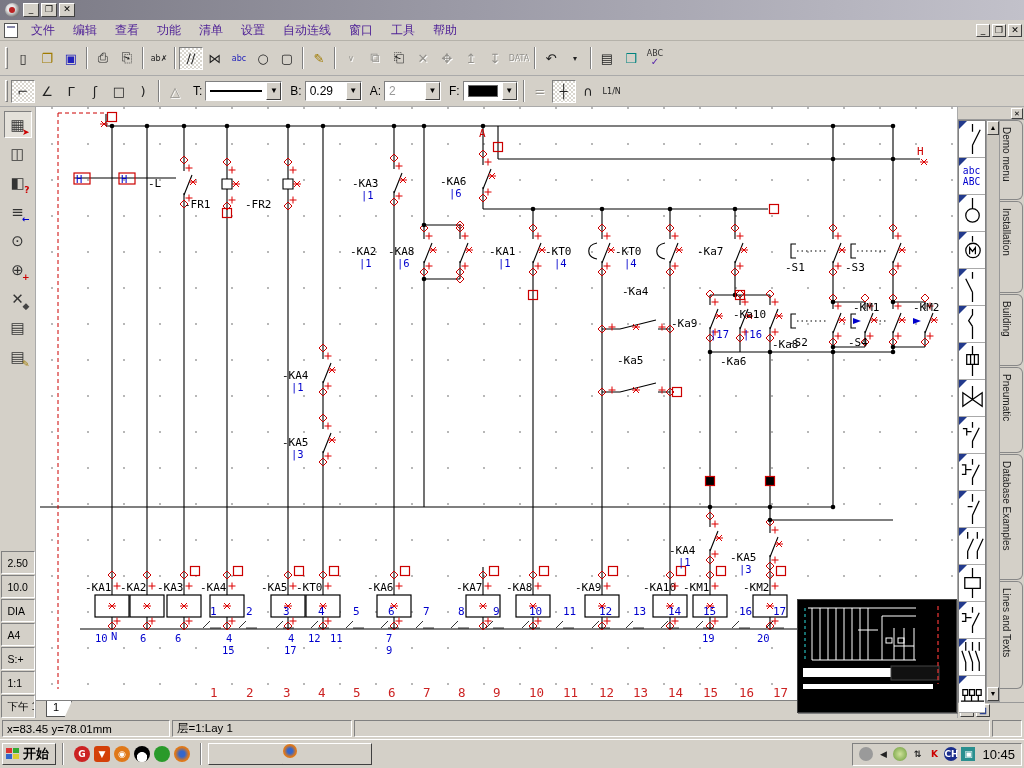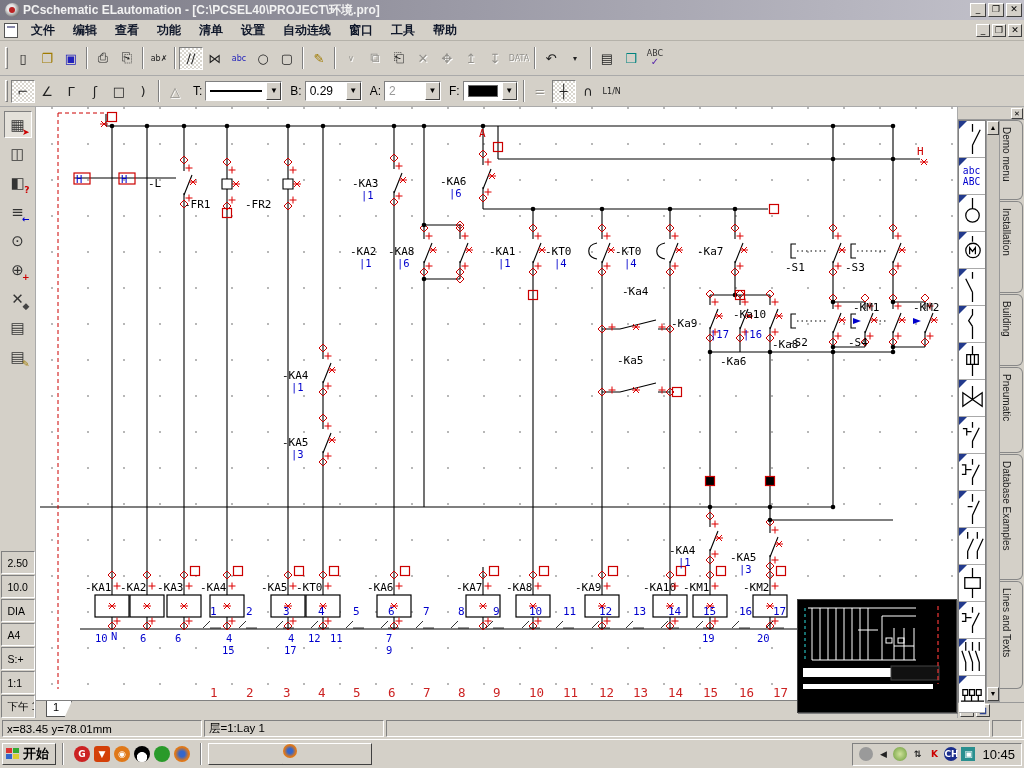--- a/index.html
+++ b/index.html
@@ -13,21 +13,21 @@
   .titlebar .appicon{width:15px;height:14px;margin:0 3px;background:radial-gradient(circle at 40% 40%,#e8e8e8 30%,#777 70%);border-radius:50%;position:relative;}
   .titlebar .appicon:after{content:"";position:absolute;left:4px;top:4px;width:6px;height:6px;background:#b22;border-radius:50%;}
   .titletext{color:#f2f2f2;font-weight:bold;font-size:12px;white-space:nowrap;overflow:hidden;flex:1;}
   .winbtns{display:flex;gap:2px;}
   .winbtn{width:16px;height:14px;background:#d4d0c8;border:1px solid;border-color:#fff #404040 #404040 #fff;
     font-size:9px;line-height:11px;text-align:center;font-family:"DejaVu Sans",sans-serif;}
   
   .menubar{height:21px;background:#d4d0c8;display:flex;align-items:center;border-bottom:1px solid #b5b2aa;flex:0 0 auto;}
   .mdiicon{width:14px;height:15px;border:1px solid #555;background:#fff;margin:0 4px;position:relative;}
   .mdiicon:after{content:"";position:absolute;top:2px;left:2px;right:2px;height:2px;background:#88a;}
-  .menuitem{padding:2px 9px;color:#0f172a;white-space:nowrap;font-weight:bold;}
+  .menuitem{padding:2px 9px;color:#4c1d95;white-space:nowrap;}
   .menubar .winbtns{margin-left:auto;margin-right:2px;}
   .menubar .winbtn{width:14px;height:13px;}
   
   .toolbar{background:#d4d0c8;display:flex;align-items:center;padding:2px 2px;border-bottom:1px solid #aaa;flex:0 0 auto;}
   .toolbar1{height:35px;}
   .toolbar2{height:31px;}
   .grip{width:3px;height:22px;border:1px solid;border-color:#fff #808080 #808080 #fff;margin:0 3px;}
   .tsep{width:2px;height:22px;border-left:1px solid #808080;border-right:1px solid #fff;margin:0 3px;}
   .tbtn{width:24px;height:23px;display:flex;align-items:center;justify-content:center;
     font-family:"DejaVu Sans",sans-serif;font-size:13px;color:#222;background:transparent;border:1px solid transparent;position:relative;}
@@ -89,21 +89,21 @@
   .palScroll .track{flex:1;}
   .palTabs{width:23px;display:flex;flex-direction:column;}
   .ptabv{writing-mode:vertical-lr;font-size:10px;color:#222;background:#d4d0c8;
     border:1px solid #888;border-left:none;border-radius:0 6px 6px 0;padding:6px 1px;margin-bottom:1px;flex:0 0 auto;white-space:nowrap;overflow:hidden;}
   .palBottom{height:16px;display:flex;align-items:center;gap:2px;padding-left:2px;border-top:1px solid #999;}
   .palBottom .mini{width:14px;height:13px;background:#d4d0c8;border:1px solid;border-color:#fff #404040 #404040 #fff;font-size:8px;text-align:center;line-height:11px;}
   .palBottom .disk{color:#223a8c;font-weight:bold;}
   
   .statusbar{height:21px;background:#d4d0c8;display:flex;align-items:center;gap:2px;padding:1px 2px;flex:0 0 auto;}
   .spanel{height:17px;border:1px solid;border-color:#808080 #fff #fff #808080;display:flex;align-items:center;padding:0 4px;font-size:11.5px;white-space:nowrap;}
-  .sp1{width:200px;}.sp2{width:180px;}.sp3{flex:1;}.sp4{width:30px;}
+  .sp1{width:168px;}.sp2{width:180px;}.sp3{flex:1;}.sp4{width:30px;}
   
   .taskbar{height:29px;background:#d4d0c8;border-top:1px solid #fff;display:flex;align-items:center;padding:2px 2px;gap:3px;flex:0 0 auto;}
   .startbtn{height:22px;background:#d4d0c8;border:1px solid;border-color:#fff #404040 #404040 #fff;
     display:flex;align-items:center;padding:0 6px 0 3px;font-weight:bold;font-size:13px;gap:3px;}
   .flag{width:14px;height:12px;display:grid;grid-template-columns:6px 6px;grid-template-rows:5px 5px;gap:1px;}
   .flag i{display:block;}
   .qlicons{display:flex;align-items:center;gap:4px;padding:0 4px;}
   .qli{width:16px;height:16px;border-radius:3px;font-size:9px;font-weight:bold;color:#fff;text-align:center;line-height:16px;font-family:"DejaVu Sans",sans-serif;}
   .taskbtn{height:22px;width:164px;background:#d4d0c8;border:1px solid;border-color:#fff #404040 #404040 #fff;
     display:flex;align-items:center;gap:4px;padding:0 4px;font-size:12px;white-space:nowrap;overflow:hidden;flex-direction:column;}
@@ -121,21 +121,20 @@
   .colb{fill:#0000cd;font-size:11px;}
   .colr{fill:#cc2222;font-size:12.5px;}
 </style>
 </head>
 <body>
 
 <div class="screen">
 
   <div class="titlebar">
     <span class="appicon"></span>
-    <span class="titletext">PCschematic ELautomation - [C:\PCSEL40\PROJECT\环境.pro]</span>
     <span class="winbtns">
       <span class="winbtn">_</span>
       <span class="winbtn">❐</span>
       <span class="winbtn">✕</span>
     </span>
   </div>
 
   <div class="menubar">
     <span class="mdiicon"></span>
     <span id="menu-items" style="display:flex;">

